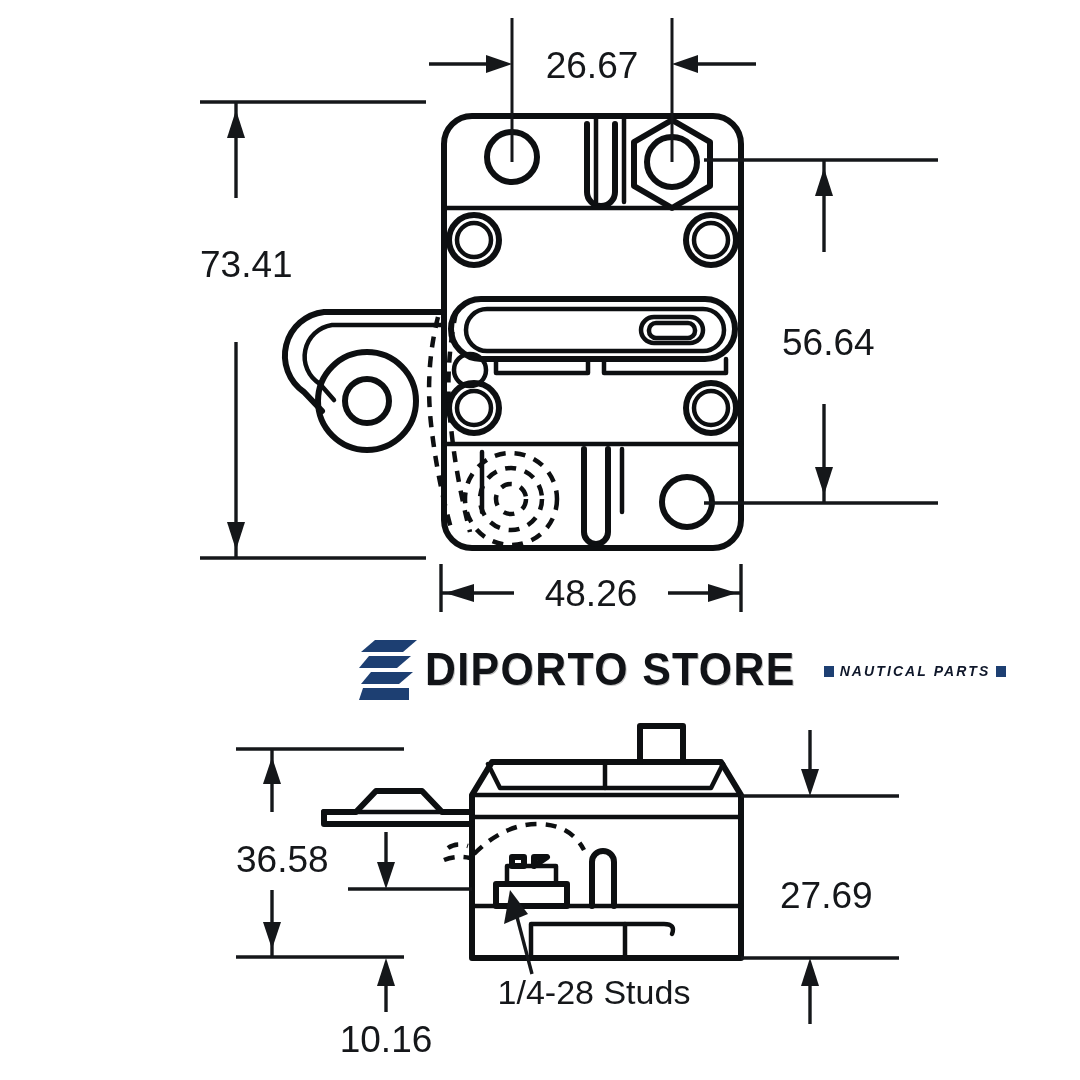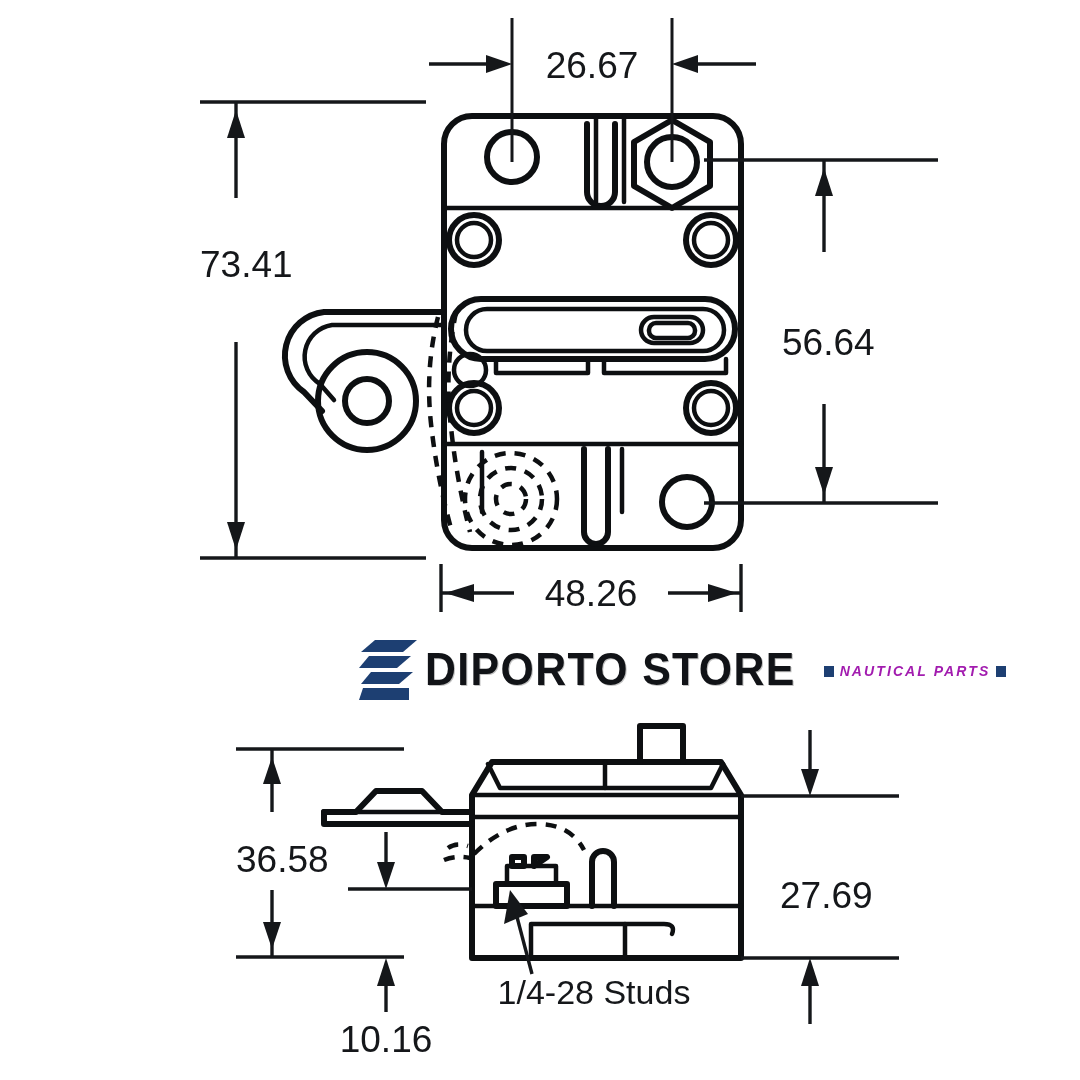--- a/index.html
+++ b/index.html
@@ -150,21 +150,21 @@
     flex: 1 1 auto;
     min-width: 10px;
   }
   .logo-sub-bar.left { max-width: 72px; }
   .logo-sub-bar.right { max-width: 62px; }
   .logo-sub-text {
     font-family: "Liberation Sans", sans-serif;
     font-size: 14px;
     font-weight: bold;
     font-style: italic;
-    color: #a21caf;
+    color: #0f172a;
     letter-spacing: 2.1px;
     padding: 0 6px;
     white-space: nowrap;
   }
 </style>
 </head>
 <body>
 
 <div id="drawing-root">
 

